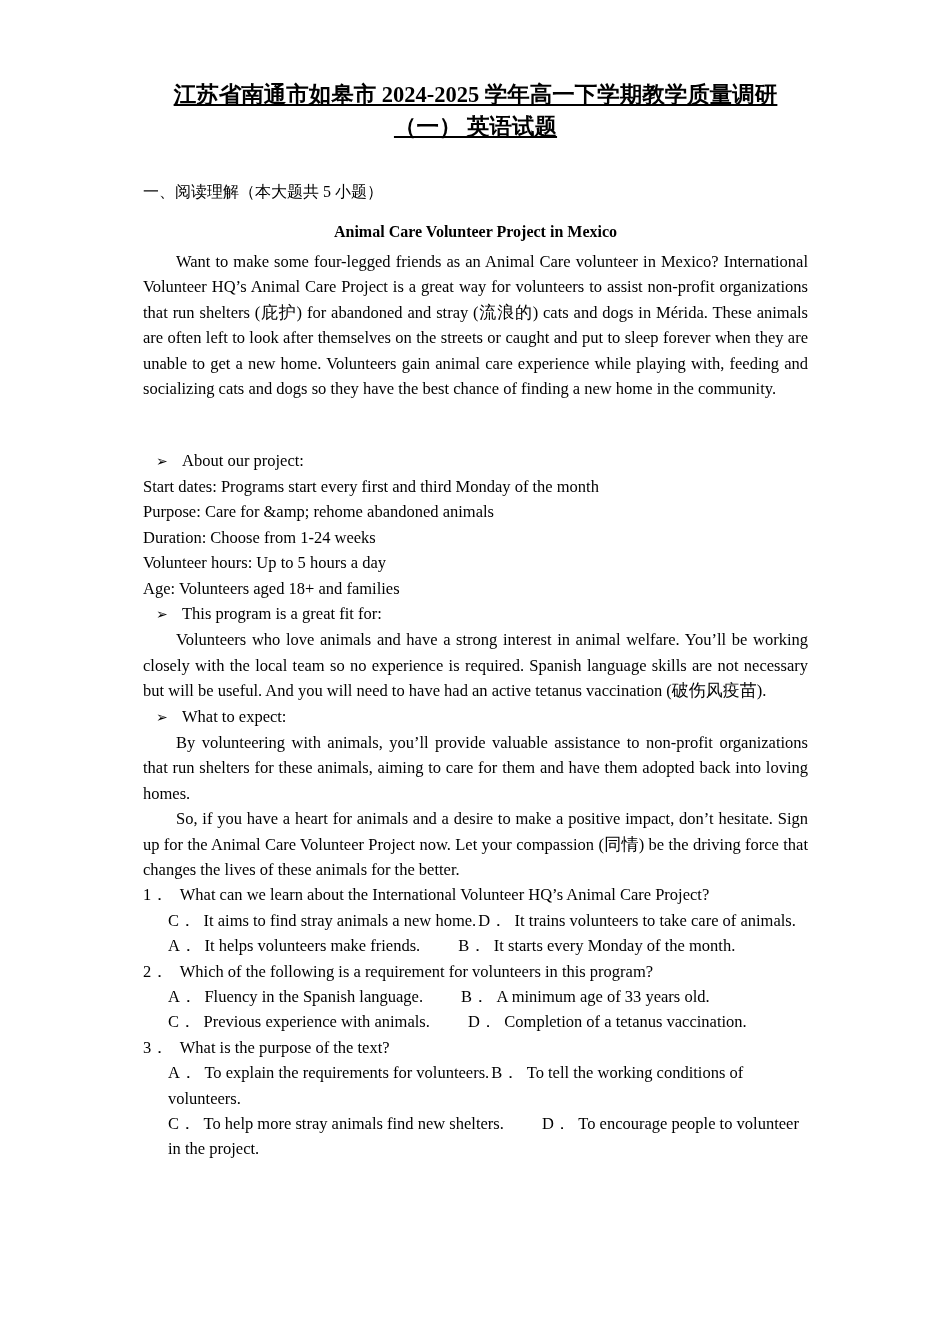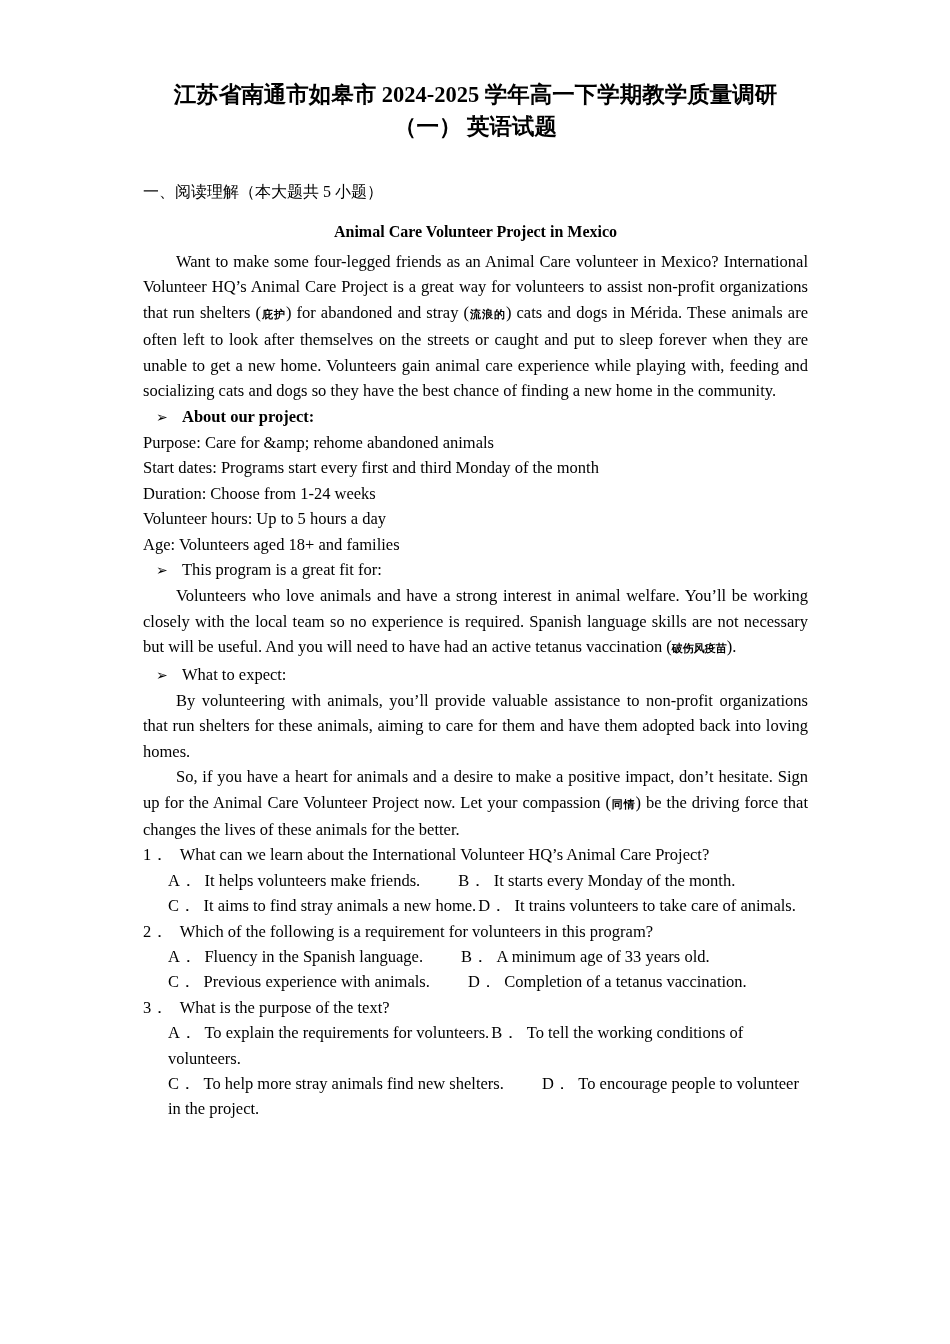--- a/index.html
+++ b/index.html
@@ -32,20 +32,21 @@
 
   
   .doc-title {
     margin: 0;
     padding-top: 79px;
     font-size: 22.5px;
     font-weight: bold;
     line-height: 1.42;
     text-align: center;
     letter-spacing: 0px;
+    text-decoration: underline;
   }
 
   
   .section-heading {
     margin: 0;
     padding-top: 37px;
     font-size: 16px;
     font-weight: normal;
     line-height: 1.45;
     text-align: left;
@@ -67,43 +68,43 @@
     font-size: 16.5px;
     line-height: 25.4px;
     text-align: justify;
     text-justify: inter-word;
     text-indent: 2em;
   }
   .para.first {
     padding-top: 5px;
   }
   .cn {
-    font-weight: bold;
+    font-weight: normal;
     font-family: "DejaVu Sans", "Liberation Sans", sans-serif;
-    font-size: 11px;
+    font-size: 17px;
   }
 
   
   .bullet-row {
     margin: 0;
     font-size: 16.5px;
     line-height: 25.4px;
     display: flex;
     align-items: baseline;
     padding-left: 13px;
   }
   .bullet-mark {
     font-family: "DejaVu Sans", sans-serif;
     font-size: 14px;
     width: 26px;
     flex: 0 0 26px;
     display: inline-block;
   }
   .bullet-text { flex: 1 1 auto; }
-  .bullet-text.bold { font-weight: bold; }
+  .bullet-text.bold { font-weight: normal; margin-top: 46px; }
 
   
   .info-line {
     margin: 0;
     font-size: 16.5px;
     line-height: 25.4px;
     text-align: left;
   }
 
   
@@ -147,22 +148,22 @@
 
     <div class="passage-title">Animal Care Volunteer Project in Mexico</div>
 
     <p class="para first"><span>Want to make some four-legged friends as an Animal Care volunteer in Mexico? International Volunteer HQ’s Animal Care Project is a great way for volunteers to assist non-profit organizations that run shelters (</span><span class="cn">庇护</span><span>) for abandoned and stray (</span><span class="cn">流浪的</span><span>) cats and dogs in Mérida. These animals are often left to look after themselves on the streets or caught and put to sleep forever when they are unable to get a new home. Volunteers gain animal care experience while playing with, feeding and socializing cats and dogs so they have the best chance of finding a new home in the community.</span></p>
 
     <div class="bullet-row">
       <span class="bullet-mark">➢</span>
       <span class="bullet-text bold">About our project:</span>
     </div>
 
+    <div class="info-line">Start dates: Programs start every first and third Monday of the month</div>
     <div class="info-line">Purpose: Care for &amp;amp; rehome abandoned animals</div>
-    <div class="info-line">Start dates: Programs start every first and third Monday of the month</div>
     <div class="info-line">Duration: Choose from 1-24 weeks</div>
     <div class="info-line">Volunteer hours: Up to 5 hours a day</div>
     <div class="info-line">Age: Volunteers aged 18+ and families</div>
 
     <div class="bullet-row">
       <span class="bullet-mark">➢</span>
       <span class="bullet-text">This program is a great fit for:</span>
     </div>
 
     <p class="para"><span>Volunteers who love animals and have a strong interest in animal welfare. You’ll be working closely with the local team so no experience is required. Spanish language skills are not necessary but will be useful. And you will need to have had an active tetanus vaccination (</span><span class="cn">破伤风疫苗</span><span>).</span></p>
@@ -175,24 +176,24 @@
     <p class="para">By volunteering with animals, you’ll provide valuable assistance to non-profit organizations that run shelters for these animals, aiming to care for them and have them adopted back into loving homes.</p>
 
     <p class="para"><span>So, if you have a heart for animals and a desire to make a positive impact, don’t hesitate. Sign up for the Animal Care Volunteer Project now. Let your compassion (</span><span class="cn">同情</span><span>) be the driving force that changes the lives of these animals for the better.</span></p>
 
     <div class="question">
       <div class="q-stem">
         <span class="q-num">1．</span>
         <span class="q-text">What can we learn about the International Volunteer HQ’s Animal Care Project?</span>
       </div>
       <div class="opt-line">
+        <span class="opt-seg"><span class="opt-key">C．</span><span class="opt-pad"></span><span>It aims to find stray animals a new home.</span></span><span class="gap-none"></span><span class="opt-seg"><span class="opt-key">D．</span><span class="opt-pad"></span><span>It trains volunteers to take care of animals.</span></span>
+      </div>
+      <div class="opt-line">
         <span class="opt-seg"><span class="opt-key">A．</span><span class="opt-pad"></span><span>It helps volunteers make friends.</span></span><span class="gap-wide"></span><span class="opt-seg"><span class="opt-key">B．</span><span class="opt-pad"></span><span>It starts every Monday of the month.</span></span>
-      </div>
-      <div class="opt-line">
-        <span class="opt-seg"><span class="opt-key">C．</span><span class="opt-pad"></span><span>It aims to find stray animals a new home.</span></span><span class="gap-none"></span><span class="opt-seg"><span class="opt-key">D．</span><span class="opt-pad"></span><span>It trains volunteers to take care of animals.</span></span>
       </div>
     </div>
 
     <div class="question">
       <div class="q-stem">
         <span class="q-num">2．</span>
         <span class="q-text">Which of the following is a requirement for volunteers in this program?</span>
       </div>
       <div class="opt-line">
         <span class="opt-seg"><span class="opt-key">A．</span><span class="opt-pad"></span><span>Fluency in the Spanish language.</span></span><span class="gap-wide"></span><span class="opt-seg"><span class="opt-key">B．</span><span class="opt-pad"></span><span>A minimum age of 33 years old.</span></span>

